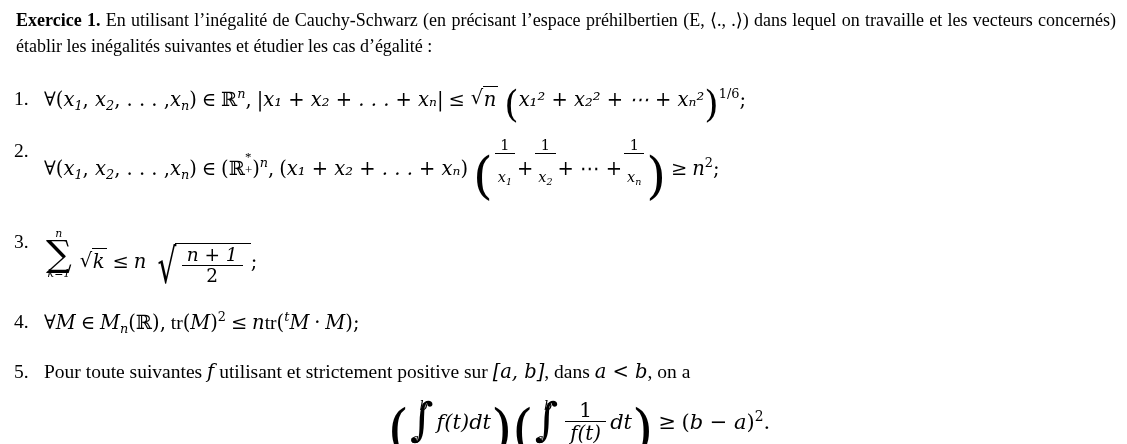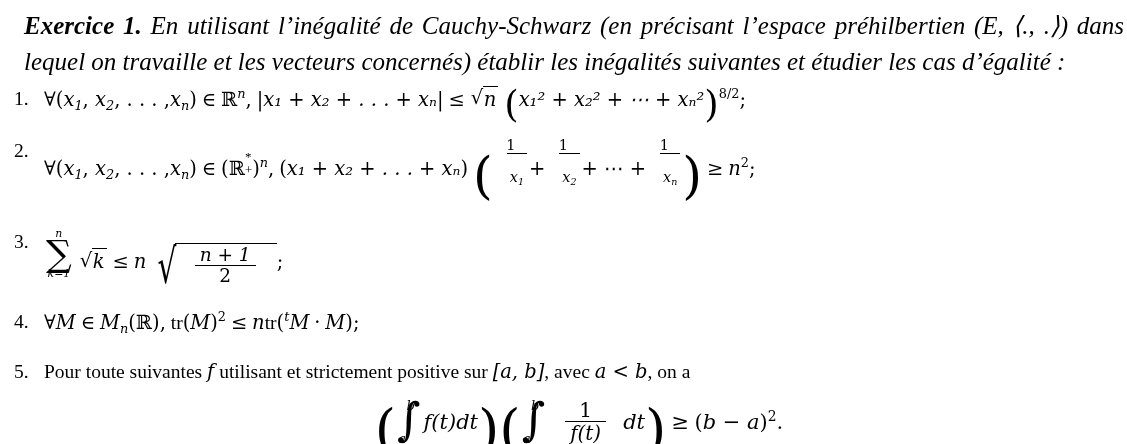--- a/index.html
+++ b/index.html
@@ -16,27 +16,26 @@
   }
   .page {
     position: relative;
     width: 1127px;
     height: 444px;
     padding: 0;
     box-sizing: border-box;
   }
   .intro {
     position: absolute;
-    left: 24px;
+    left: 16px;
     top: 8px;
     width: 1100px;
-    font-size: 25px;
+    font-size: 18px;
     line-height: 1.42;
     text-align: justify;
-    font-style: italic;
   }
   .intro .lead {
     font-weight: bold;
   }
   .math {
     font-family: "DejaVu Serif", serif;
     font-style: italic;
   }
   .up {
     font-style: normal;
@@ -77,29 +76,29 @@
   
   .frac {
     display: inline-block;
     vertical-align: -0.52em;
     text-align: center;
     font-size: 0.74em;
     line-height: 1.05;
     margin: 0 2px;
   }
   .frac .n { display: block; padding: 0 3px; }
-  .frac .d { display: block; border-top: 1px solid #000; padding: 16px 3px; margin-left: 12px; }
+  .frac .d { display: block; border-top: 1px solid #000; padding: 16px 3px; }
 
   .bigfrac {
     display: inline-block;
     vertical-align: -0.55em;
     text-align: center;
     font-size: 0.95em;
     line-height: 1.12;
-    margin: 0 17px;
+    margin: 0 4px;
   }
   .bigfrac .n { display: block; padding: 0 5px; }
   .bigfrac .d { display: block; border-top: 1.3px solid #000; padding: 0 5px; }
 
   .sup { font-size: 0.66em; vertical-align: 0.62em; }
   .sub { font-size: 0.66em; vertical-align: -0.28em; }
   .supsub {
     display: inline-block;
     font-size: 0.66em;
     line-height: 1.0;
@@ -250,21 +249,21 @@
       <div class="body">
         <span class="nowrap">
           <span class="bb">∀</span><span class="bb">(</span><span class="math">x</span><span class="sub math">1</span><span class="bb">,&nbsp;</span><span class="math">x</span><span class="sub math">2</span><span class="bb">, . . . ,</span><span class="math">x</span><span class="sub math">n</span><span class="bb">)</span>
           <span class="bb">∈</span>
           <span class="bb">ℝ</span><span class="sup math">n</span><span class="bb">,</span>
         </span>
         <span class="nowrap">
           <span class="bb">|</span><span class="math">x₁ + x₂ + . . . + xₙ</span><span class="bb">|</span>
           <span class="bb">≤</span>
           <span class="sqrt"><span class="rad math">n</span></span>
-          <span class="paren-big">(</span><span class="math">x₁² + x₂² + ⋯ + xₙ²</span><span class="paren-big">)</span><span class="sup bb">8/2</span><span class="bb">;</span>
+          <span class="paren-big">(</span><span class="math">x₁² + x₂² + ⋯ + xₙ²</span><span class="paren-big">)</span><span class="sup bb">1/6</span><span class="bb">;</span>
         </span>
       </div>
     </div>
 
     <div class="item item-2">
       <div class="num">2.</div>
       <div class="body">
         <span class="nowrap">
           <span class="bb">∀</span><span class="bb">(</span><span class="math">x</span><span class="sub math">1</span><span class="bb">,&nbsp;</span><span class="math">x</span><span class="sub math">2</span><span class="bb">, . . . ,</span><span class="math">x</span><span class="sub math">n</span><span class="bb">)</span>
           <span class="bb">∈</span>
@@ -304,21 +303,21 @@
         <span class="math">n</span><span class="up">tr</span><span class="bb">(</span><span class="sup math">t</span><span class="math">M</span> <span class="bb">·</span> <span class="math">M</span><span class="bb">)</span><span class="bb">;</span>
       </div>
     </div>
 
     <div class="item item-5">
       <div class="num">5.</div>
       <div class="body">
         <span>Pour toute suivantes</span>
         <span class="math">f</span>
         <span>utilisant et strictement positive sur</span>
-        <span class="math">[a, b]</span><span>, avec</span>
+        <span class="math">[a, b]</span><span>, dans</span>
         <span class="math">a &lt; b</span><span>, on a</span>
 
         <div class="display">
           <span class="paren-xl">(</span><span class="intop"><span class="itop math">b</span><span class="isym">∫</span><span class="ibot math">a</span></span><span class="math">f(t)dt</span><span class="paren-xl">)</span><span class="paren-xl">(</span><span class="intop"><span class="itop math">b</span><span class="isym">∫</span><span class="ibot math">a</span></span><span class="bigfrac"><span class="n bb">1</span><span class="d math">f(t)</span></span><span class="math">dt</span><span class="paren-xl">)</span>
           <span class="bb">≥</span>
           <span class="bb">(</span><span class="math">b − a</span><span class="bb">)</span><span class="sup bb">2</span><span class="bb">.</span>
         </div>
       </div>
     </div>
 

